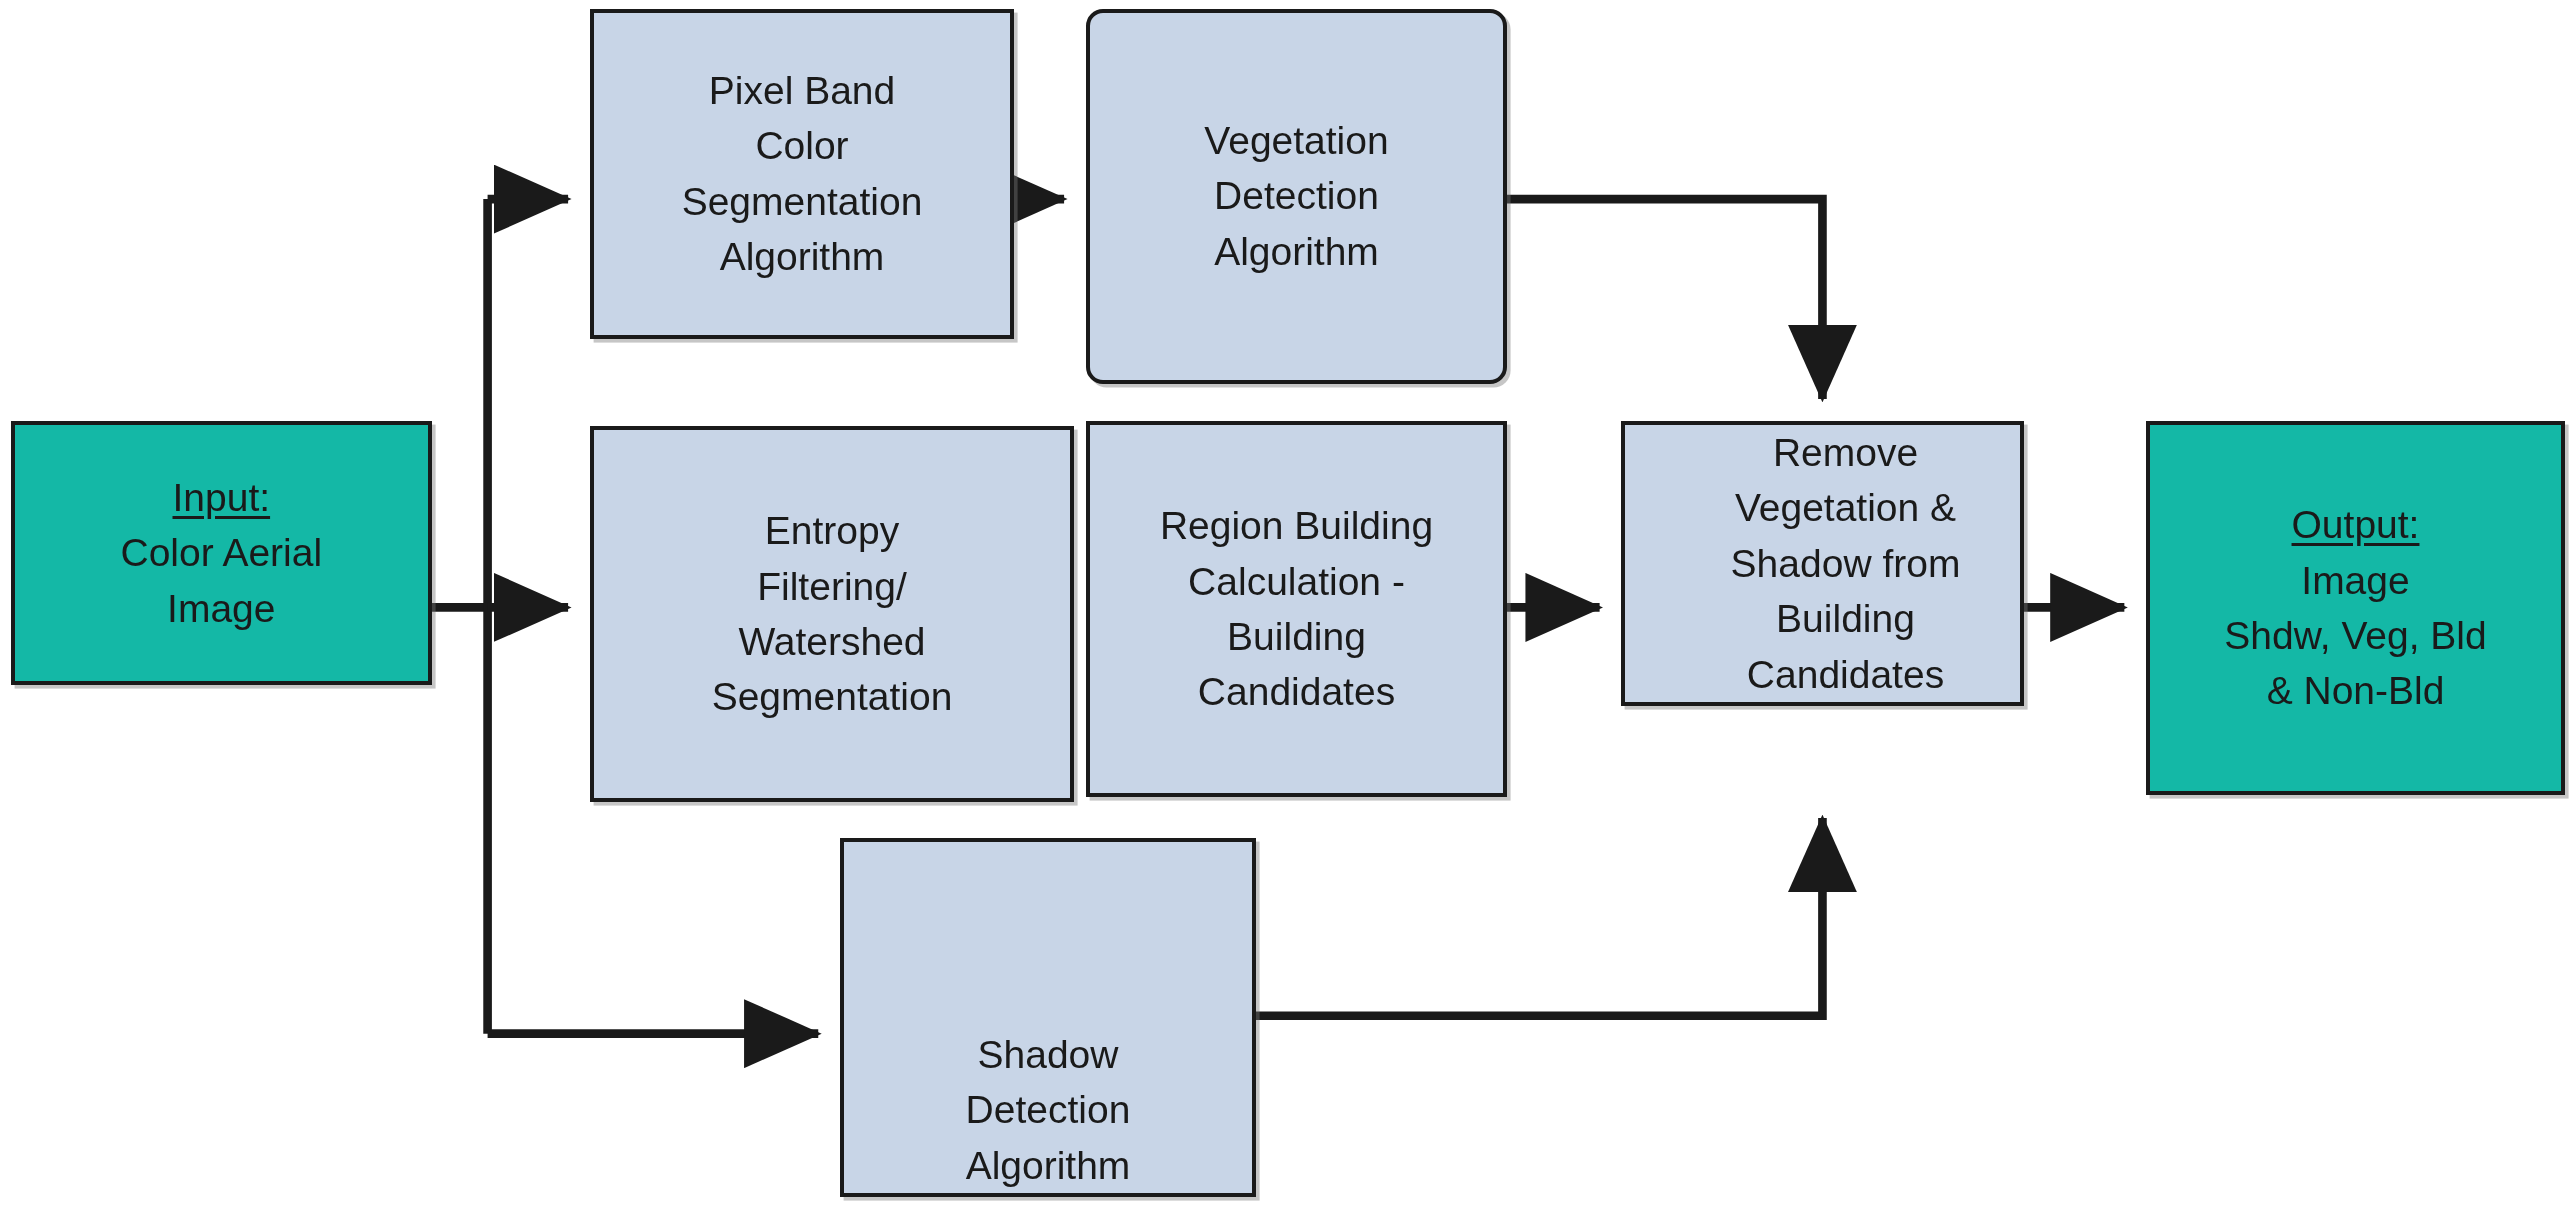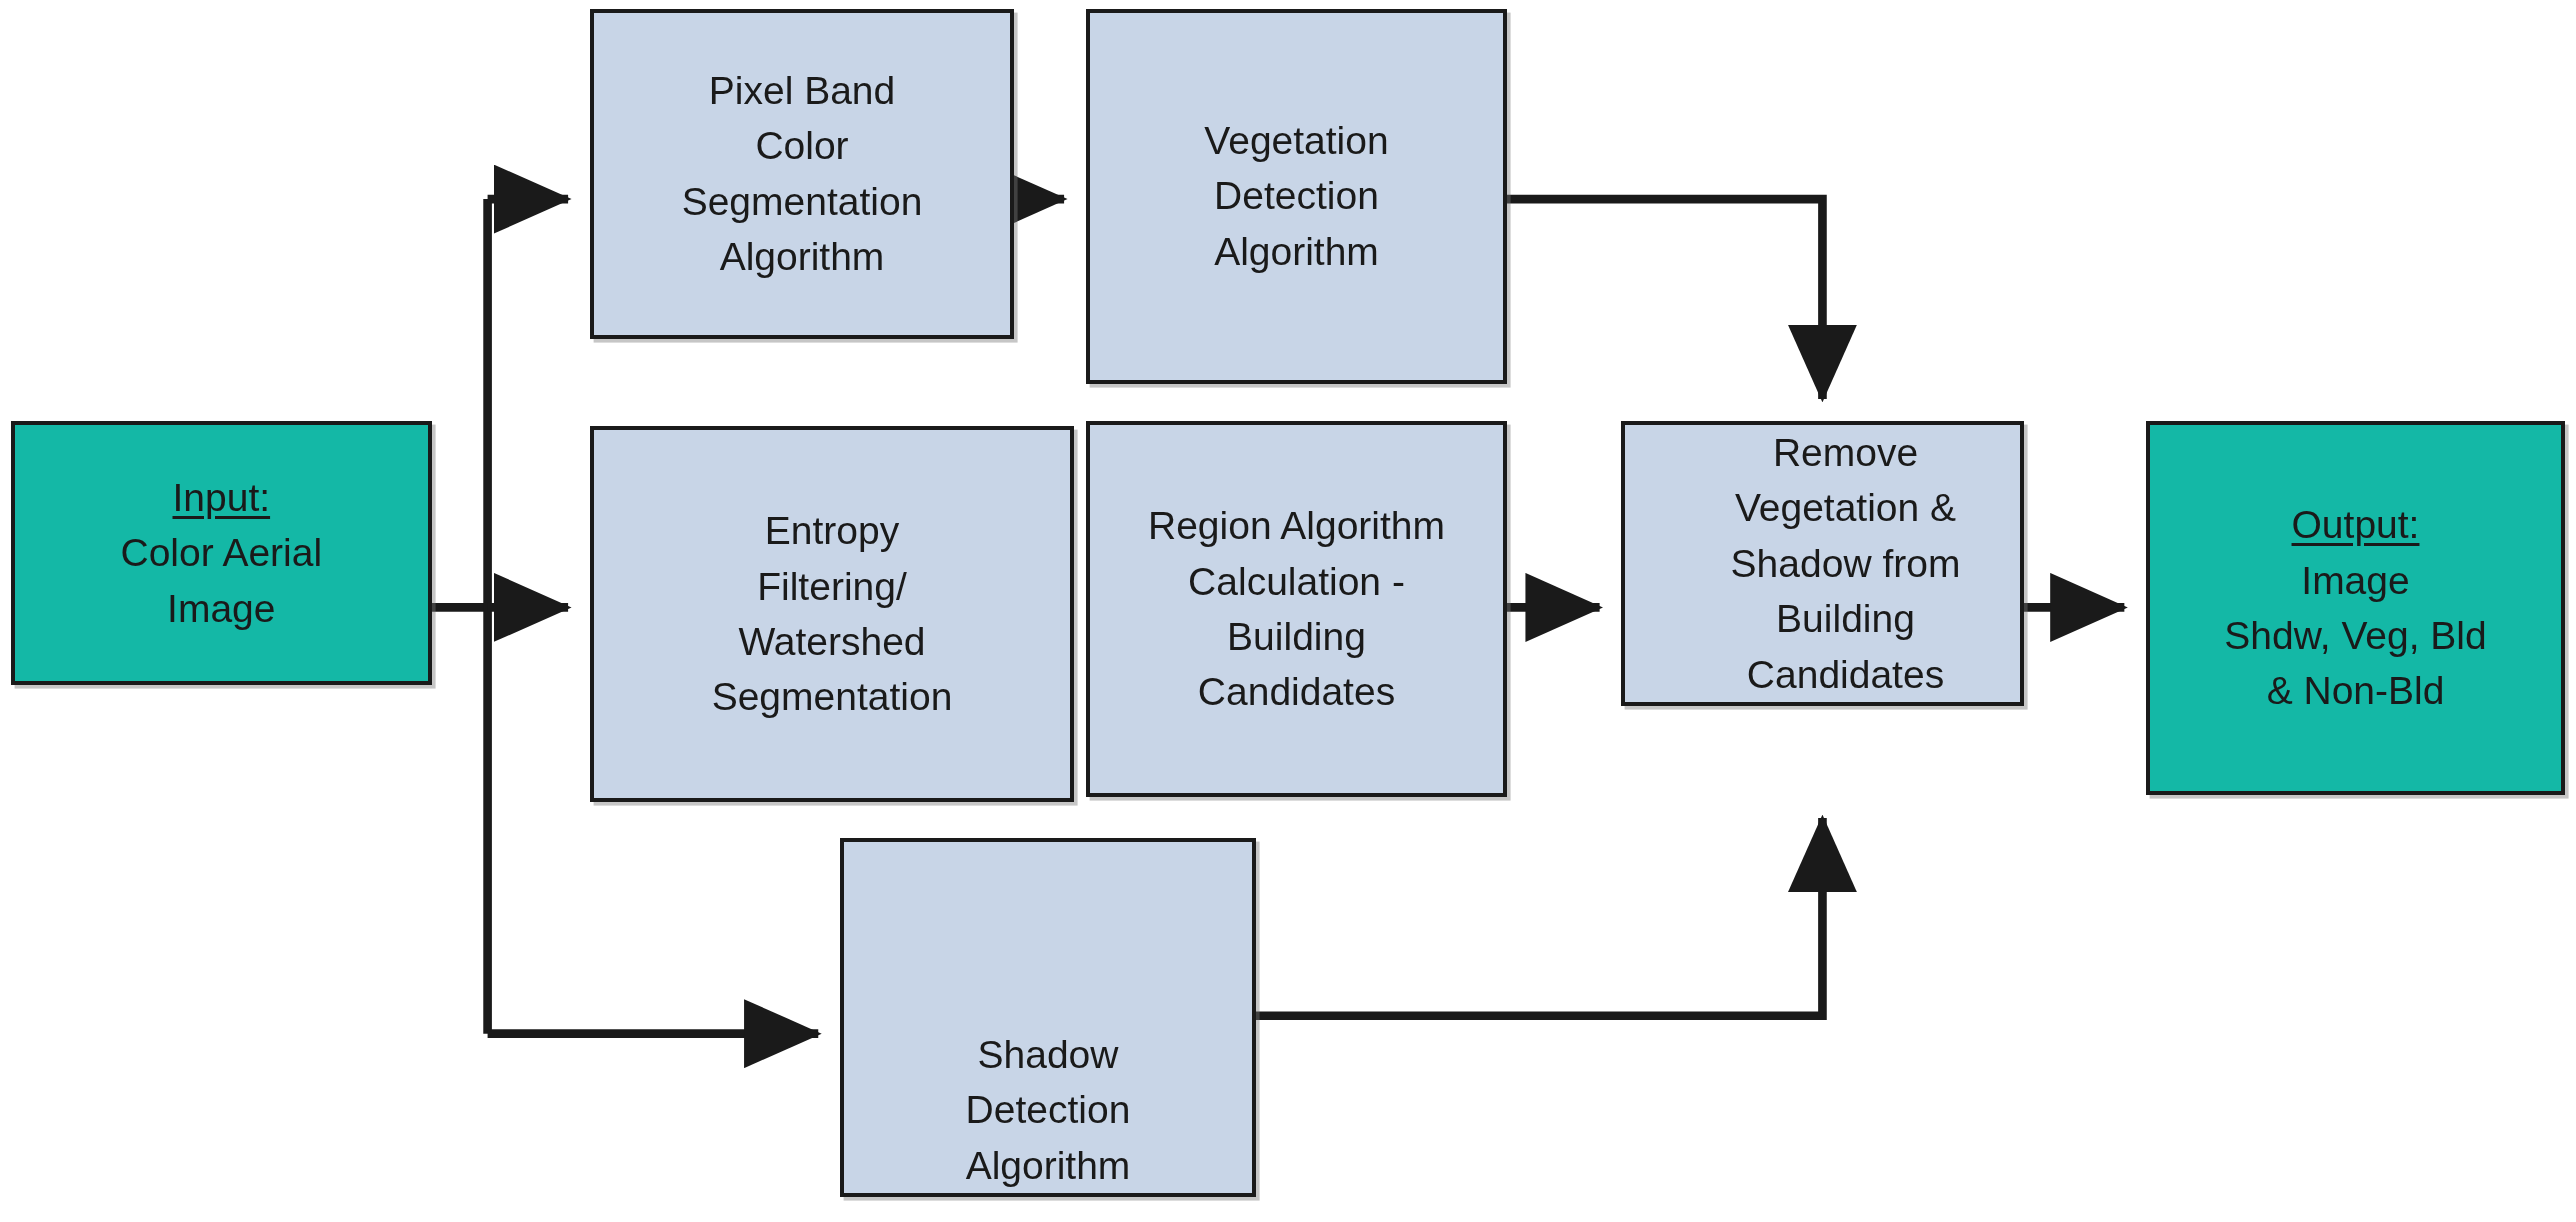--- a/index.html
+++ b/index.html
@@ -118,40 +118,40 @@
 
   <div class="node fill-blue" style="left:590px; top:8.6px; width:424px; height:330px;">
     <span class="node-text">
       <span class="line">Pixel Band</span>
       <span class="line">Color</span>
       <span class="line">Segmentation</span>
       <span class="line">Algorithm</span>
     </span>
   </div>
 
-  <div class="node fill-blue" style="left:1086px; top:8.6px; width:421px; height:375px;">
+  <div class="node fill-blue" style="left:1086px; top:8.6px; width:421px; height:375px;border-radius:17px;">
     <span class="node-text">
       <span class="line">Vegetation</span>
       <span class="line">Detection</span>
       <span class="line">Algorithm</span>
     </span>
   </div>
 
   <div class="node fill-blue" style="left:590px; top:426px; width:484px; height:376px;">
     <span class="node-text">
       <span class="line">Entropy</span>
       <span class="line">Filtering/</span>
       <span class="line">Watershed</span>
       <span class="line">Segmentation</span>
     </span>
   </div>
 
   <div class="node fill-blue" style="left:1086px; top:421px; width:421px; height:376px;">
     <span class="node-text">
-      <span class="line">Region Algorithm</span>
+      <span class="line">Region Building</span>
       <span class="line">Calculation -</span>
       <span class="line">Building</span>
       <span class="line">Candidates</span>
     </span>
   </div>
 
   <div class="node fill-blue" style="left:1621px; top:421px; width:403px; height:285px;padding-left:46px;">
     <span class="node-text">
       <span class="line">Remove</span>
       <span class="line">Vegetation &amp;</span>

